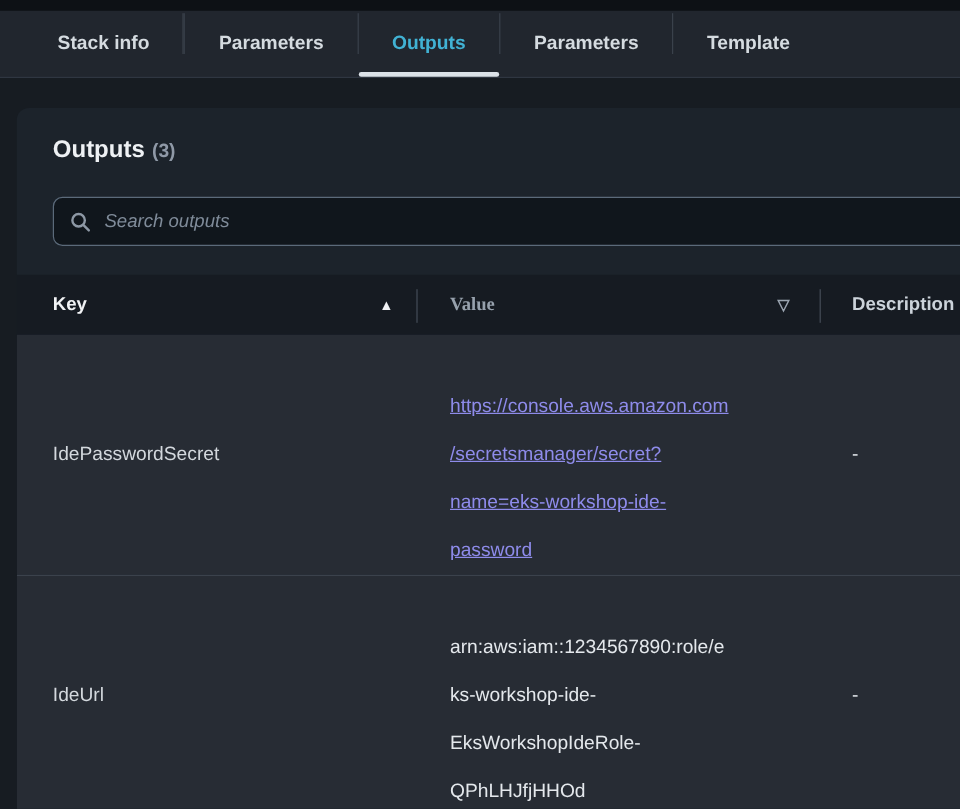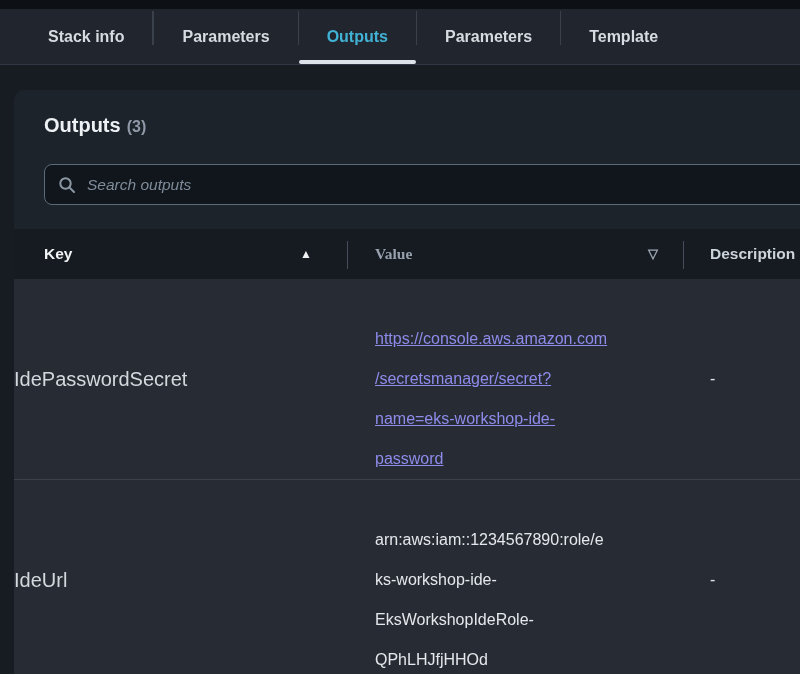--- a/index.html
+++ b/index.html
@@ -53,35 +53,35 @@
   
   .table-header {
     margin-top: 24px; height: 50px; background: #161b22;
     display: flex; align-items: stretch;
     font-size: 15.5px; font-weight: bold;
   }
   .th {
     position: relative; display: flex; align-items: center;
     justify-content: space-between; cursor: pointer;
   }
-  .th-key   { width: 334px; padding: 0 36px 0 30px; color: #f1f3f5; gap: 19px; }
+  .th-key   { width: 334px; padding: 0 20px 0 30px; color: #f1f3f5; gap: 19px; }
   .th-value { width: 336px; padding: 0 26px 0 27px; color: #97a1ad; font-family: Liberation Serif, serif; }
   .th-desc  { flex: 1; padding-left: 26px; color: #ccd3da; }
   .th-key::after, .th-value::after {
     content: ""; position: absolute; right: 0; top: 12px; bottom: 10px;
     width: 1px; background: #454d58;
   }
   .sort-asc  { color: #f1f3f5; font-size: 12px; }
   .sort-none { color: #9aa4b0; font-size: 13px; }
   .row { display: flex; align-items: center; background: #272c34; }
   .row + .row { border-top: 1px solid #3b424c; }
   .row-1 { min-height: 141px; }
   .row-2 { min-height: 137px; }
   .row-3 { min-height: 86px; }
-  .cell-key   { width: 334px; color: #d3d8dd; font-size: 20px; }
+  .cell-key   { width: 334px; padding-left: 30px; color: #d3d8dd; font-size: 16px; }
   .cell-value {
     width: 336px; padding: 0 28px 0 27px; font-size: 16px; line-height: 40px;
     color: #e4e8ec; white-space: pre-line; overflow-wrap: break-word;
   }
   .cell-desc  { flex: 1; padding-left: 26px; color: #e0e4e8; font-size: 16px; }
   a.value-link { color: #8e8bea; text-decoration: underline; cursor: pointer; }
 </style>
 </head>
 <body>
 

